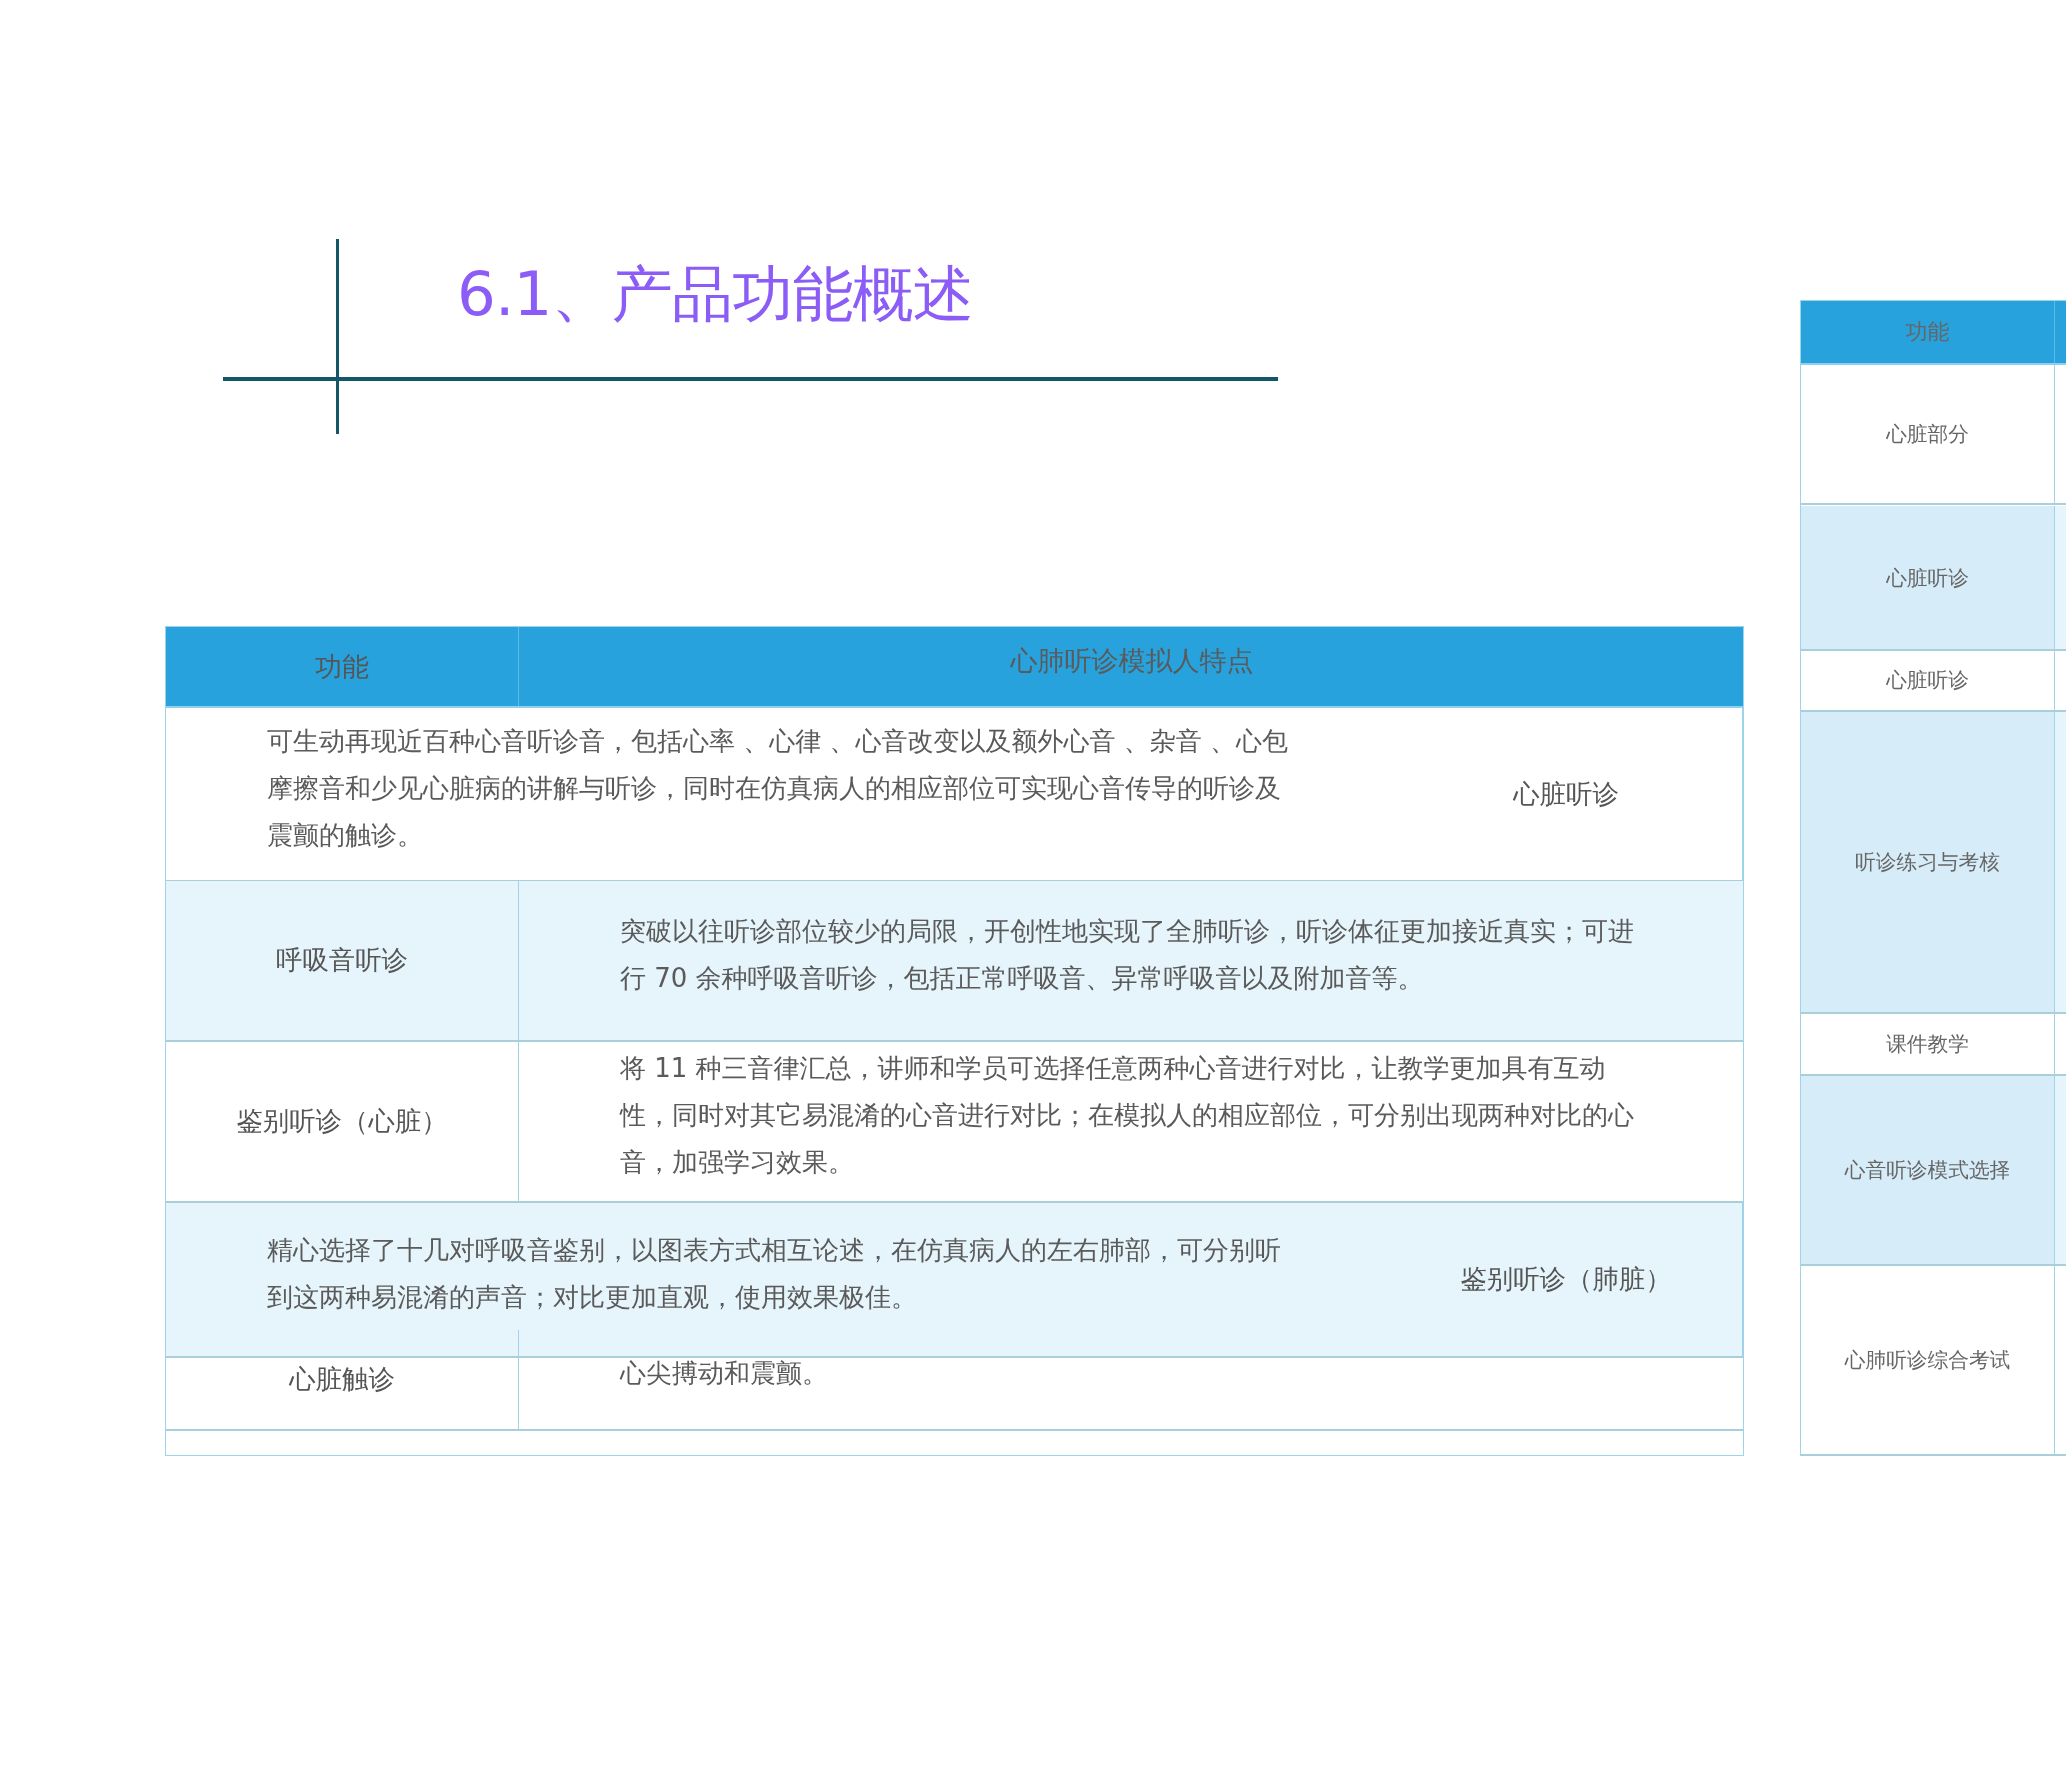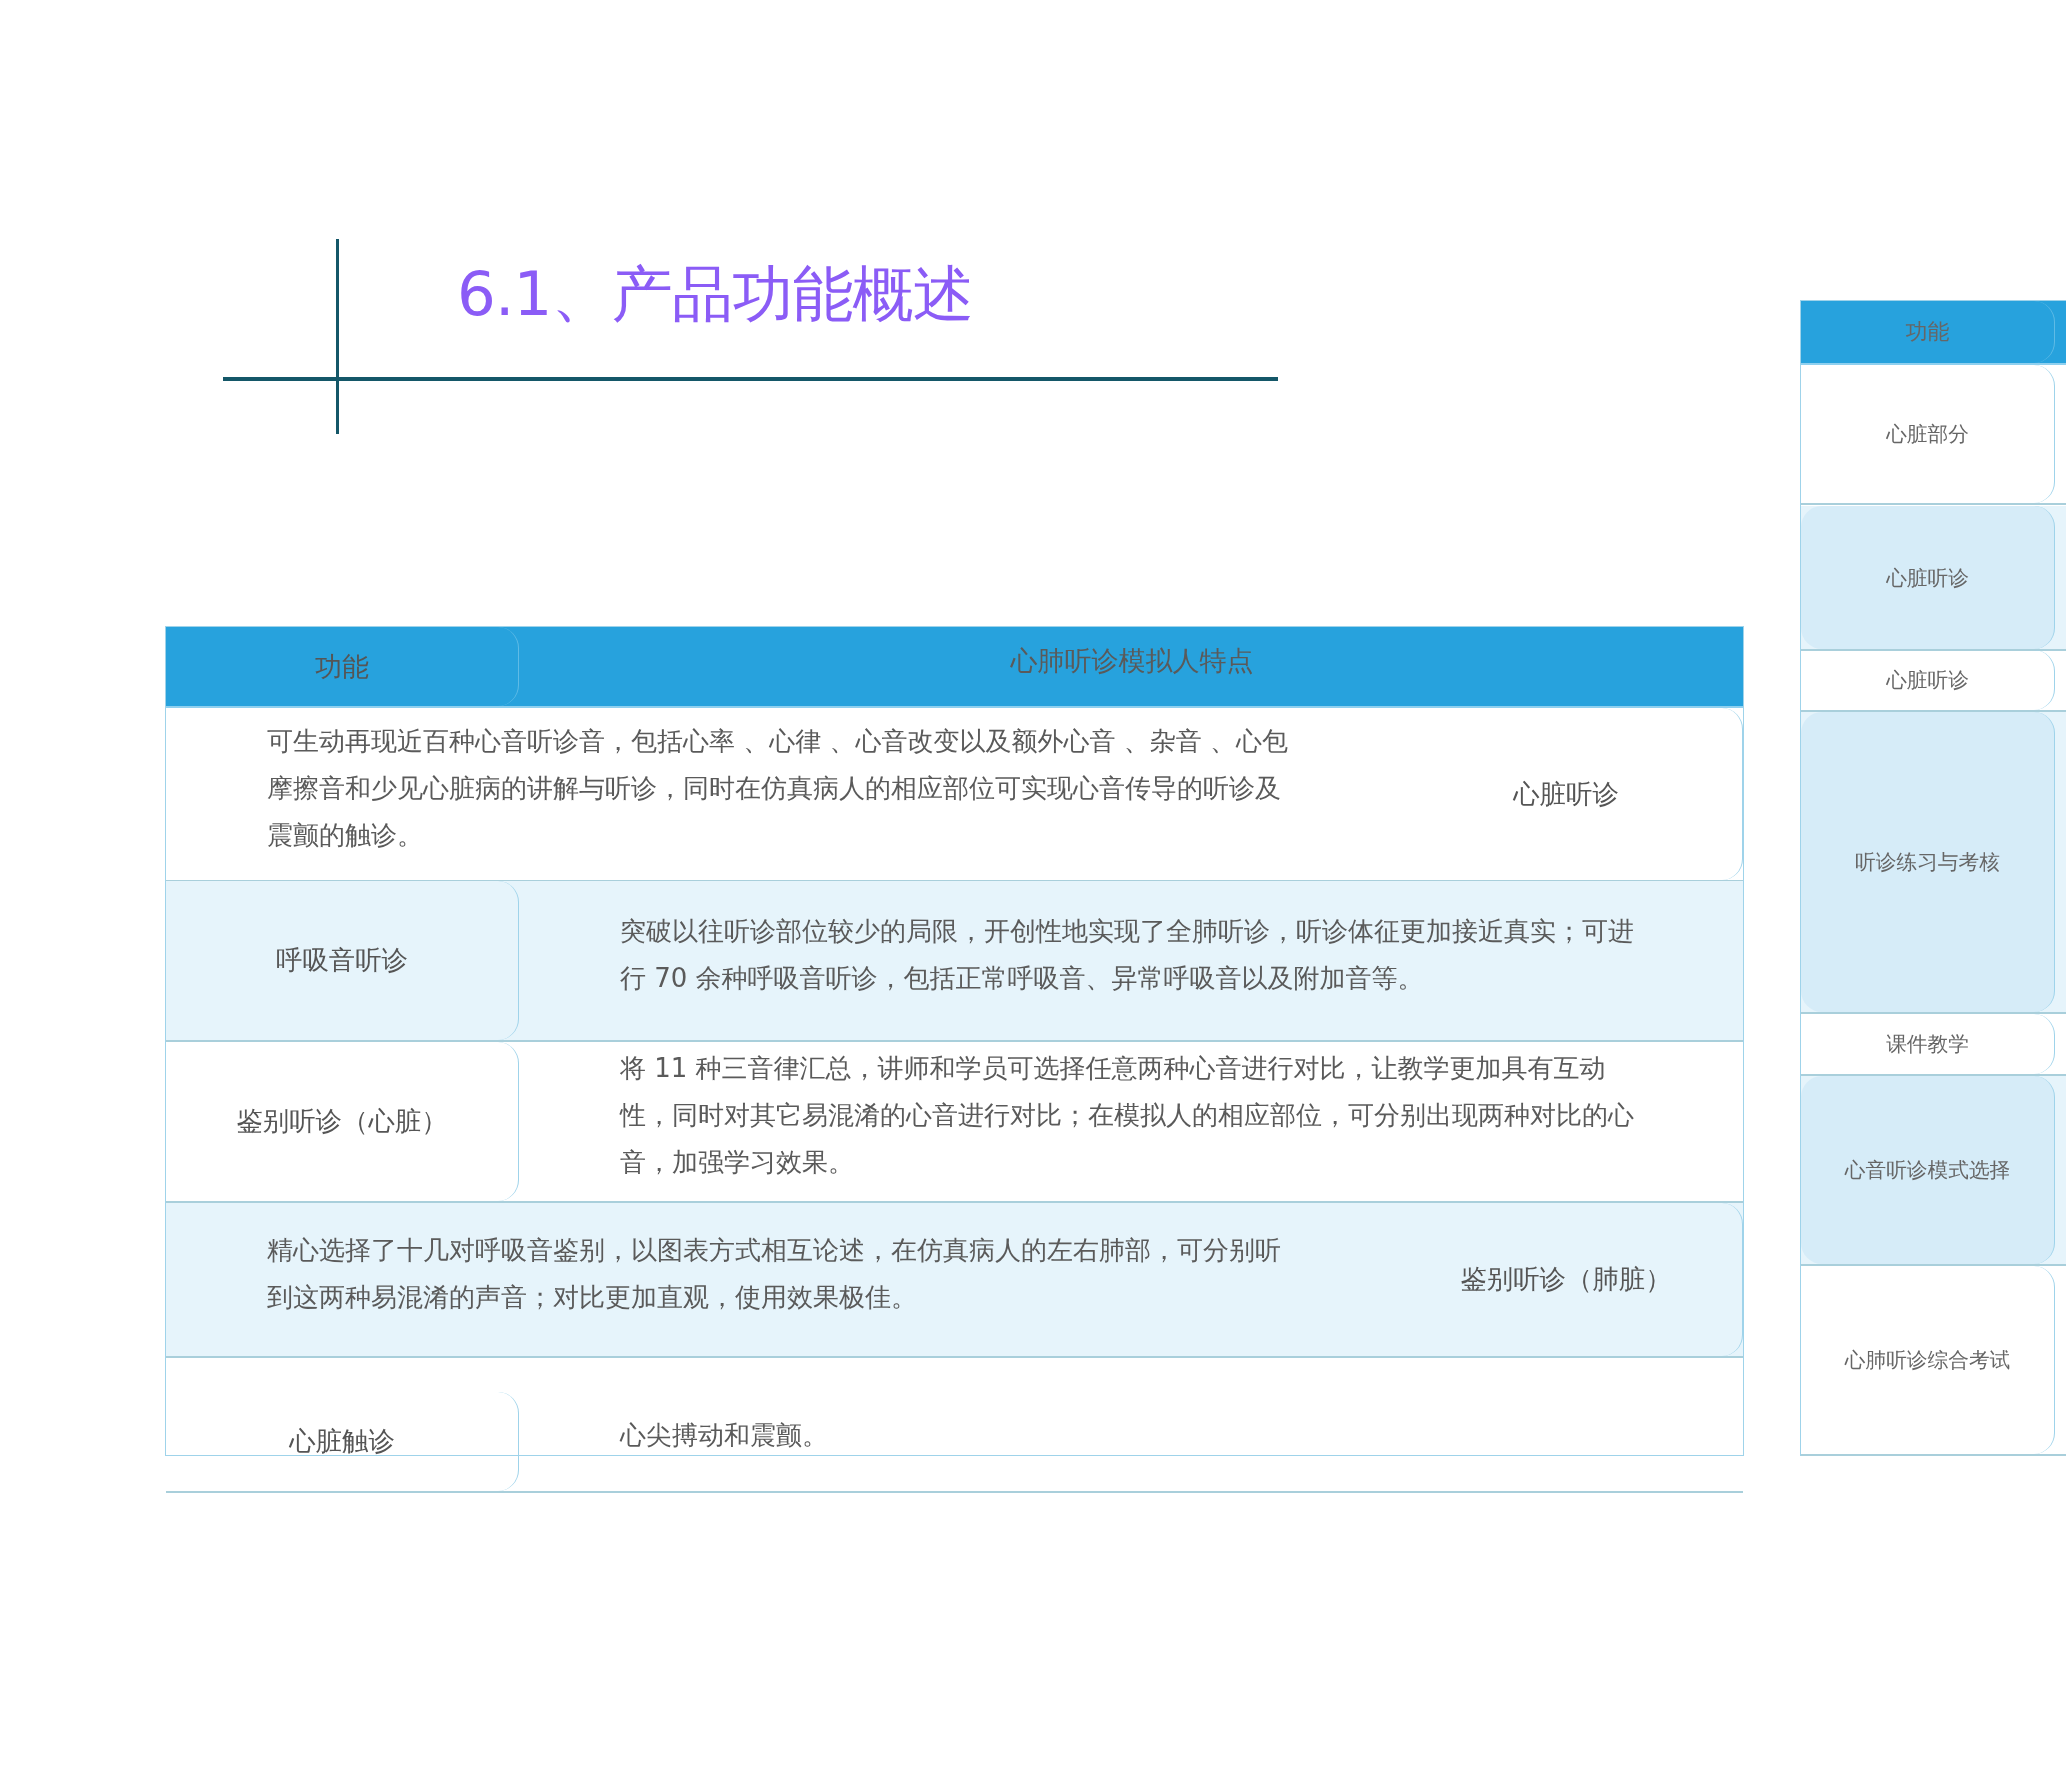--- a/index.html
+++ b/index.html
@@ -12,21 +12,21 @@
   .hline { position: absolute; left: 223px; top: 377px; width: 1055px; height: 3.7px; background: #145768; }
   .title { position: absolute; left: 457px; top: 248px; font-size: 61px; line-height: 91px;
            color: #8b5cf6; font-family: "DejaVu Sans", sans-serif; letter-spacing: -0.8px; white-space: nowrap; }
 
   
   .tbl { position: absolute; border: 1.2px solid #9fd3ea; background: #ffffff; box-sizing: border-box; }
   .tbl .row { position: absolute; left: 0; right: 0; box-sizing: border-box; display: flex; border-bottom: 2.5px solid #a9cfdb; }
   .tbl .row.head { background: #27a2dd; border-bottom: 2.5px solid #8fd0ef; }
   .tbl .row.alt { background: #e6f4fb; }
   .tbl .cell { box-sizing: border-box; display: flex; align-items: center; }
-  .tbl .c1 { justify-content: center; text-align: left; border-right: 1.2px solid #9fd3ea; border-radius: 21px; }
+  .tbl .c1 { justify-content: center; text-align: left; border-right: 1.2px solid #9fd3ea; }
   .tbl .row.head .c1 { border-right: 1.2px solid #5fbbe6; }
   .tbl .c2 { flex: 1; }
   .tbl .row.head .cell { color: #ffffff; justify-content: center; }
 
   
   #left-table { left: 165px; top: 626px; width: 1579px; height: 830px; }
   #left-table .c1 { width: 353px; font-size: 26.4px; color: #555555; }
   #left-table .row.head .cell { font-size: 27px; }
   #left-table .c2 { padding: 0 99px 12px 101px; font-size: 26px; line-height: 47px; color: #5a5a5a; }
 
@@ -60,21 +60,21 @@
       <div class="cell c2">突破以往听诊部位较少的局限，开创性地实现了全肺听诊，听诊体征更加接近真实；可进行 70 余种呼吸音听诊，包括正常呼吸音、异常呼吸音以及附加音等。</div>
     </div>
     <div class="row" style="top:415px;height:161px;">
       <div class="cell c1">鉴别听诊（心脏）</div>
       <div class="cell c2">将 11 种三音律汇总，讲师和学员可选择任意两种心音进行对比，让教学更加具有互动性，同时对其它易混淆的心音进行对比；在模拟人的相应部位，可分别出现两种对比的心音，加强学习效果。</div>
     </div>
     <div class="row alt" style="top:576px;height:155px;">
       <div class="cell c2">精心选择了十几对呼吸音鉴别，以图表方式相互论述，在仿真病人的左右肺部，可分别听到这两种易混淆的声音；对比更加直观，使用效果极佳。</div>
       <div class="cell c1">鉴别听诊（肺脏）</div>
     </div>
-    <div class="row" style="top:765px;height:101px;">
+    <div class="row" style="top:703px;height:101px;">
       <div class="cell c1">心脏触诊</div>
       <div class="cell c2">心尖搏动和震颤。</div>
     </div>
   </div>
 
   <div class="tbl" id="right-table">
     <div class="row head" style="top:0;height:64px;">
       <div class="cell c1">功能</div>
       <div class="cell c2">心肺听诊软件系统特点</div>
     </div>

